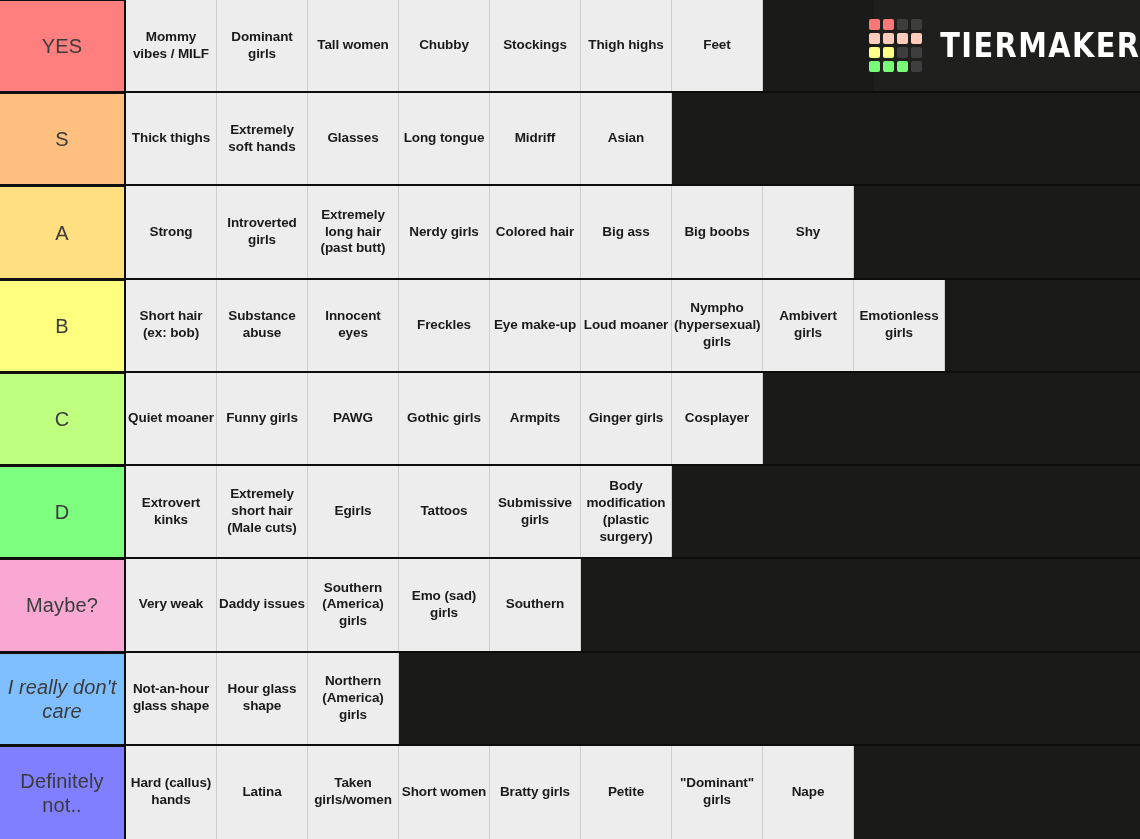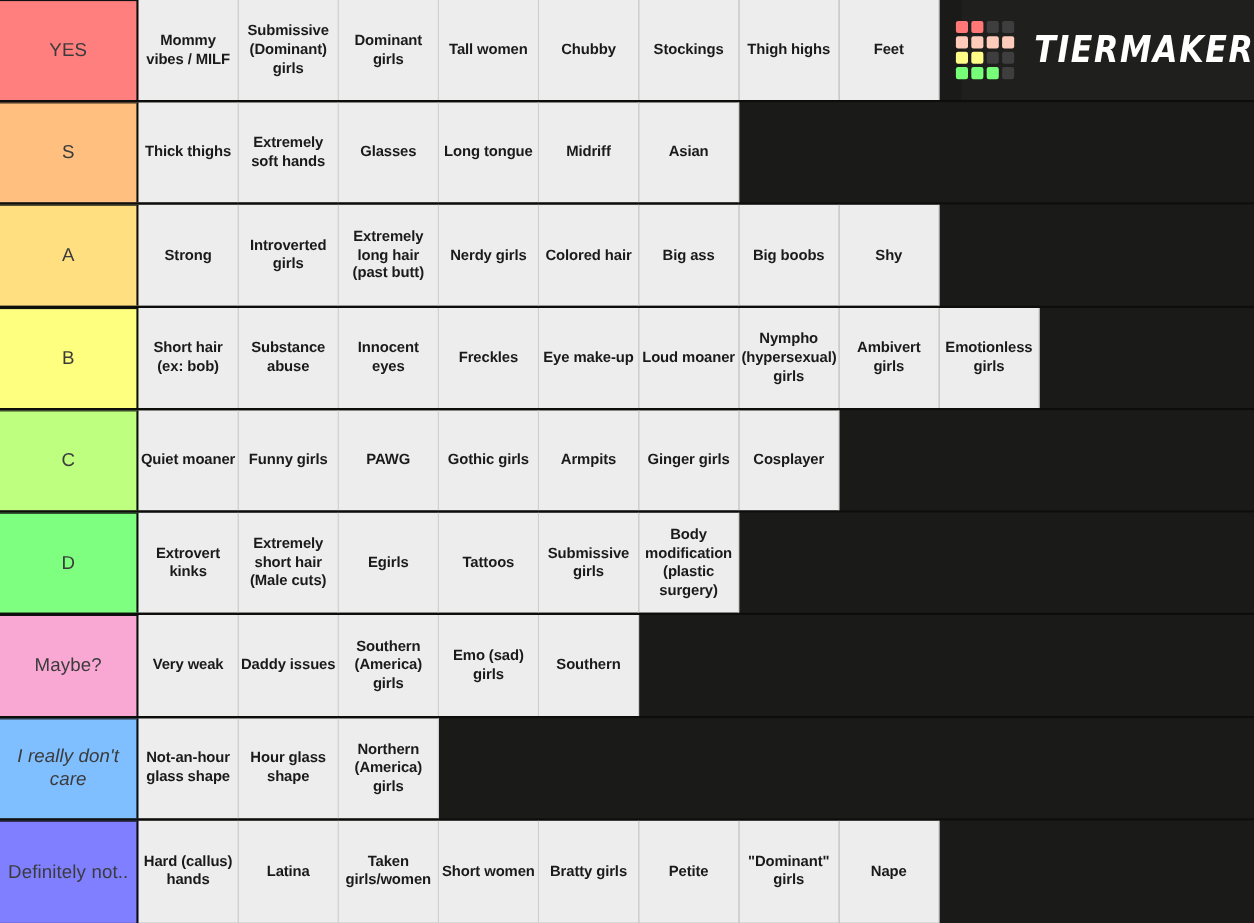--- a/index.html
+++ b/index.html
@@ -31,21 +31,21 @@
   .tier-row:last-child { border-bottom: none; }
 
   .tier-label {
     width: 126px;
     min-width: 126px;
     flex: 0 0 126px;
     display: flex;
     align-items: center;
     justify-content: center;
     text-align: center;
-    font-size: 17px;
+    font-size: 20px;
     line-height: 1.2;
     color: #3b3b3b;
     padding: 2px 6px;
     border-right: 2px solid #0d0d0c;
     border-top: 1px solid #111;
     letter-spacing: 0.1px;
     overflow: hidden;
     word-break: break-word;
   }
 
@@ -91,21 +91,20 @@
     position: absolute;
     right: 0; top: 0;
     width: 266px;
     height: 100%;
     background: #1f1f1d;
     display: flex;
     align-items: center;
     justify-content: center;
     gap: 14px;
     z-index: 2;
-    font-style: italic;
   }
   .logo-grid {
     display: grid;
     grid-template-columns: repeat(4, 11px);
     grid-template-rows: repeat(4, 11px);
     gap: 3px;
   }
   .logo-grid i { display: block; border-radius: 2px; }
   .logo-text {
     color: #fff;
@@ -121,23 +120,20 @@
 <body>
 
 <div id="tierlist">
     <div class="tier-row">
       <div class="tier-label" style="background: rgb(255, 127, 127);">YES</div>
       <div class="items">
         <div class="item">
           <span>Mommy vibes / MILF</span>
         </div>
         <div class="item">
-          <span>Submissive (Dominant) girls</span>
-        </div>
-        <div class="item">
           <span>Dominant girls</span>
         </div>
         <div class="item">
           <span>Tall women</span>
         </div>
         <div class="item">
           <span>Chubby</span>
         </div>
         <div class="item">
           <span>Stockings</span>

